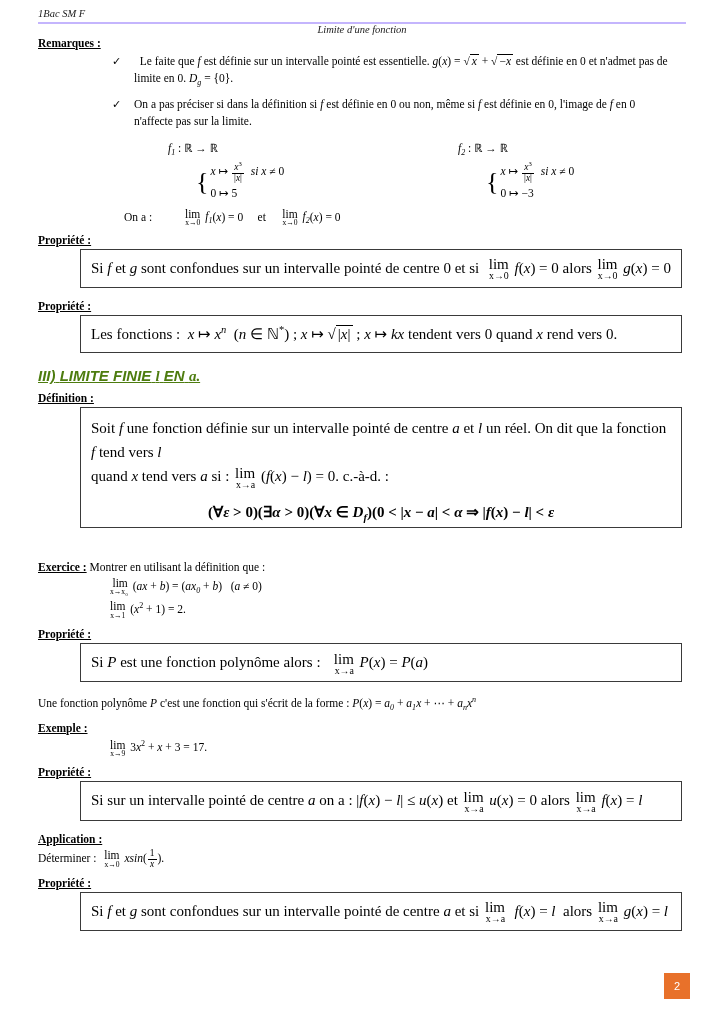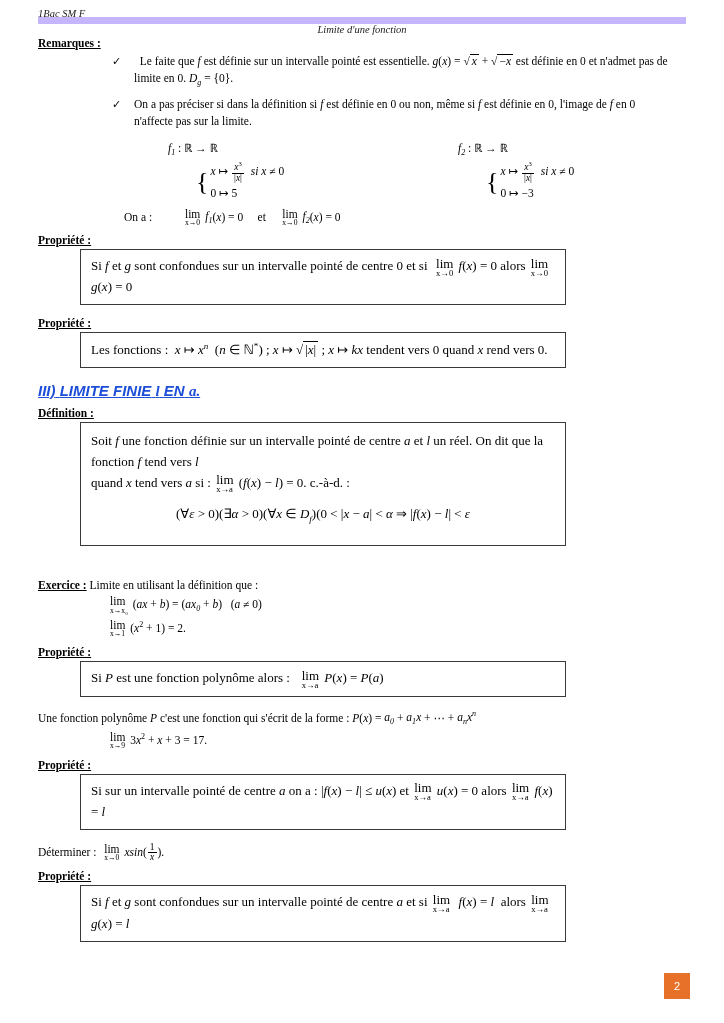--- a/index.html
+++ b/index.html
@@ -14,21 +14,21 @@
     position: relative;
     overflow: hidden;
   }
   .page { position: relative; width: 724px; height: 1023px; padding: 0; }
 
   
   .header {
     position: absolute;
     top: 8px; left: 38px; right: 38px;
     height: 16px;
-    border-bottom: 7px solid #c4b5fd;
+    border-bottom: 2px solid #c4b5fd;
     font-style: italic;
     font-size: 10.5px;
     color: #1a1a1a;
   }
   .header .left { position: absolute; left: 0; top: 0; }
   .header .center { position: absolute; left: 50%; transform: translateX(-50%); top: 16px; }
 
   .content {
     position: absolute;
     top: 30px; left: 38px;
@@ -56,30 +56,30 @@
   .bullets li .chk {
     position: absolute; left: 74px; left: 0; top: 0;
     font-size: 11px;
   }
   .bullets { margin-left: 74px; width: 560px; }
 
   
   .frame {
     border: 1px solid #3a3a3a;
     margin: 3px 0 12px 42px;
-    width: 486px;
+    width: 602px;
     padding: 6px 10px;
     line-height: 1.6;
-    font-size: 13px;
-  }
-  .frame.tall { padding: 8px 10px 19px 10px; }
+    font-size: 15px;
+  }
+  .frame.tall { padding: 8px 10px 0 10px; }
 
   
   .section-title {
-    color: #1d4ed8;
+    color: #4d7c0f;
     font-weight: bold;
     font-style: italic;
     text-decoration: underline;
     font-size: 15px;
     margin: 14px 0 4px 0;
     font-family: "Liberation Sans", sans-serif;
   }
   .section-title .mi { font-family: "Liberation Serif", serif; }
 
   
@@ -89,21 +89,21 @@
     text-align: center;
     font-size: 0.82em;
     line-height: 1.05;
     margin: 0 1px;
   }
   .frac .num { display: block; border-bottom: 1px solid #000; padding: 0 2px; }
   .frac .den { display: block; padding: 0 2px; }
 
   .lim {
     display: inline-block;
-    text-align: left;
+    text-align: right;
     vertical-align: middle;
     line-height: 1;
     margin: 0 2px;
   }
   .lim .top { display: block; font-size: 1em; }
   .lim .bot { display: block; font-size: 0.66em; margin-top: -1px; }
 
   .sqrt { display: inline-block; }
   .sqrt .rad { }
   .sqrt .body { border-top: 1px solid #000; padding: 0 2px; }
@@ -128,21 +128,21 @@
   .cases-lines div { line-height: 1.6; white-space: nowrap; }
 
   .ona { margin: 6px 0 0 86px; }
   .ona .eqs { display: inline-block; margin-left: 28px; }
   .indent2 { margin-left: 70px; }
   .indent3 { }
 
   .line { line-height: 1.9; }
   .tight { line-height: 1.5; }
 
-  .centered-def { text-align: center; margin-top: 10px; }
+  .centered-def { text-align: center; margin-top: 10px; font-weight: bold; }
 
   
   .page-badge {
     position: absolute;
     right: 34px; bottom: 24px;
     width: 26px; height: 26px;
     background: #e8712a;
     color: #ffffff;
     font-family: "Liberation Sans", sans-serif;
     font-size: 11px;
@@ -287,21 +287,21 @@
       </div>
       <div class="centered-def">
         (∀<span class="mi">ε</span> &gt; 0)(∃<span class="mi">α</span> &gt; 0)(∀<span class="mi">x</span> ∈ <span class="mi">D<sub class="s">f</sub></span>)(0 &lt; |<span class="mi">x</span> − <span class="mi">a</span>| &lt; <span class="mi">α</span> ⇒ |<span class="mi">f</span>(<span class="mi">x</span>) − <span class="mi">l</span>| &lt; <span class="mi">ε</span>
       </div>
     </div>
 
     <div class="spacer14"></div>
 
     <div class="lbl-row">
       <span class="label-underline">Exercice :</span>
-      <span>Limite en utilisant la définition que :</span>
+      <span>Montrer en utilisant la définition que :</span>
     </div>
 
     <div class="indent2 line">
       <span class="lim"><span class="top">lim</span><span class="bot">x→x₀</span></span>
       <span>(<span class="mi">ax</span> + <span class="mi">b</span>) = (<span class="mi">ax<sub class="s">0</sub></span> + <span class="mi">b</span>)&nbsp;&nbsp;&nbsp;(<span class="mi">a</span> ≠ 0)</span>
     </div>
     <div class="indent2 line">
       <span class="lim"><span class="top">lim</span><span class="bot">x→1</span></span>
       <span>(<span class="mi">x</span><sup class="s">2</sup> + 1) = 2.</span>
     </div>
@@ -313,37 +313,43 @@
       <span>Si <span class="mi">P</span> est une fonction polynôme alors :</span>
       &nbsp;&nbsp;<span class="lim"><span class="top">lim</span><span class="bot">x→a</span></span>
       <span><span class="mi">P</span>(<span class="mi">x</span>) = <span class="mi">P</span>(<span class="mi">a</span>)</span>
     </div>
 
     <div class="tight" style="margin-top:7px">
       Une fonction polynôme <span class="mi">P</span> c'est une fonction qui s'écrit de la forme :
       <span class="mi">P</span>(<span class="mi">x</span>) = <span class="mi">a<sub class="s">0</sub></span> + <span class="mi">a<sub class="s">1</sub>x</span> + ⋯ + <span class="mi">a<sub class="s">n</sub>x<sup class="s">n</sup></span>
     </div>
 
+    <div class="lbl-row">
+      <span class="label-underline">Exemple :</span>
+    </div>
     <div class="indent2 line">
       <span class="lim"><span class="top">lim</span><span class="bot">x→9</span></span>
       <span>3<span class="mi">x</span><sup class="s">2</sup> + <span class="mi">x</span> + 3 = 17.</span>
     </div>
 
     <div class="lbl-row">
       <span class="label-underline">Propriété :</span>
     </div>
     <div class="frame">
       <span>Si sur un intervalle pointé de centre <span class="mi">a</span> on a : |<span class="mi">f</span>(<span class="mi">x</span>) − <span class="mi">l</span>| ≤ <span class="mi">u</span>(<span class="mi">x</span>) et</span>
       <span class="lim"><span class="top">lim</span><span class="bot">x→a</span></span>
       <span><span class="mi">u</span>(<span class="mi">x</span>) = 0</span>
       <span>alors</span>
       <span class="lim"><span class="top">lim</span><span class="bot">x→a</span></span>
       <span><span class="mi">f</span>(<span class="mi">x</span>) = <span class="mi">l</span></span>
     </div>
 
+    <div class="lbl-row">
+      <span class="label-underline">Application :</span>
+    </div>
     <div class="indent3 line">
       <span>Déterminer :</span>
       &nbsp;<span class="lim"><span class="top">lim</span><span class="bot">x→0</span></span>
       <span><span class="mi">xsin</span>(<span class="frac"><span class="num">1</span><span class="den"><span class="mi">x</span></span></span>).</span>
     </div>
 
     <div class="lbl-row">
       <span class="label-underline">Propriété :</span>
     </div>
     <div class="frame">

